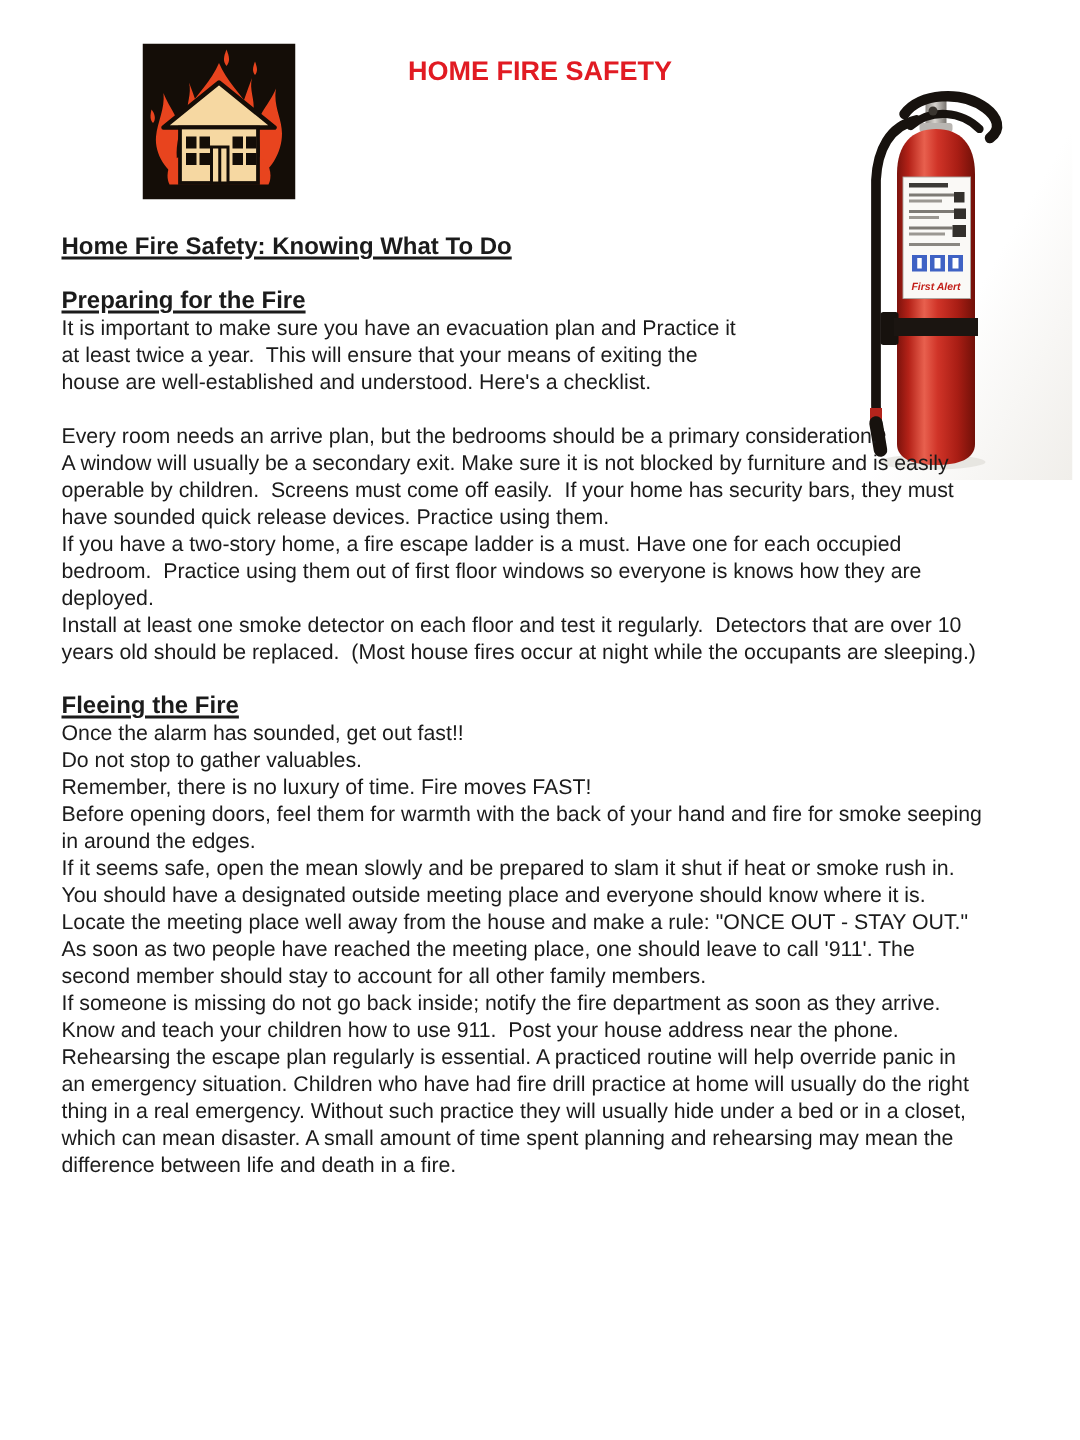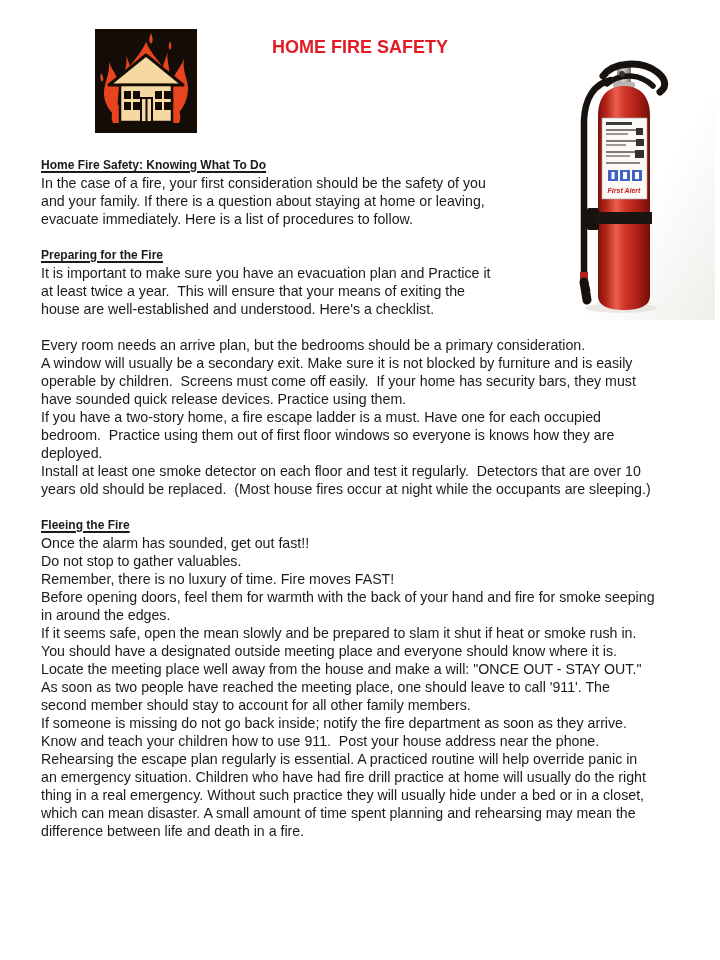--- a/index.html
+++ b/index.html
@@ -12,21 +12,21 @@
     font-weight:bold;font-size:18px;color:#e11b23;
   }
   .house-icon{position:absolute;left:95px;top:29px;}
   .ext-photo{position:absolute;left:563px;top:58px;}
   .content{
     position:absolute;left:41px;top:156px;width:615px;
     font-size:14.2px;line-height:18px;
   }
   .content p{margin:0;white-space:pre-wrap;}
   .sec h2{
-    margin:0;font-size:12px;line-height:18px;font-weight:bold;
+    margin:0;font-size:16px;line-height:18px;font-weight:bold;
     text-decoration:underline;text-decoration-thickness:1.5px;text-underline-offset:2px;
   }
   .content .sec + .sec{margin-top:18px;}
   .sec.narrow{width:450px;}
 </style>
 </head>
 <body>
 
 <div class="page">
 
@@ -132,21 +132,20 @@
     <g>
       <rect x="24" y="150" width="12" height="22" rx="2" fill="#17120e"></rect>
       <rect x="33" y="154" width="56" height="12" fill="#1b1511"></rect>
     </g>
   </svg>
 
   <div class="content">
 
     <div class="sec narrow">
       <h2>Home Fire Safety: Knowing What To Do</h2>
-      <p>In the case of a fire, your first consideration should be the safety of you and your family. If there is a question about staying at home or leaving, evacuate immediately. Here is a list of procedures to follow.</p>
     </div>
 
     <div class="sec narrow">
       <h2>Preparing for the Fire</h2>
       <p>It is important to make sure you have an evacuation plan and Practice it at least twice a year.  This will ensure that your means of exiting the house are well-established and understood. Here's a checklist.</p>
     </div>
 
     <div class="sec">
       <p>Every room needs an arrive plan, but the bedrooms should be a primary consideration.</p>
       <p>A window will usually be a secondary exit. Make sure it is not blocked by furniture and is easily operable by children.  Screens must come off easily.  If your home has security bars, they must have sounded quick release devices. Practice using them.</p>
@@ -155,21 +154,21 @@
     </div>
 
     <div class="sec">
       <h2>Fleeing the Fire</h2>
       <p>Once the alarm has sounded, get out fast!!</p>
       <p>Do not stop to gather valuables.</p>
       <p>Remember, there is no luxury of time. Fire moves FAST!</p>
       <p>Before opening doors, feel them for warmth with the back of your hand and fire for smoke seeping in around the edges.</p>
       <p>If it seems safe, open the mean slowly and be prepared to slam it shut if heat or smoke rush in.</p>
       <p>You should have a designated outside meeting place and everyone should know where it is.</p>
-      <p>Locate the meeting place well away from the house and make a will: "ONCE OUT - STAY OUT."</p>
+      <p>Locate the meeting place well away from the house and make a rule: "ONCE OUT - STAY OUT."</p>
       <p>As soon as two people have reached the meeting place, one should leave to call '911'. The second member should stay to account for all other family members.</p>
       <p>If someone is missing do not go back inside; notify the fire department as soon as they arrive.</p>
       <p>Know and teach your children how to use 911.  Post your house address near the phone.</p>
       <p>Rehearsing the escape plan regularly is essential. A practiced routine will help override panic in an emergency situation. Children who have had fire drill practice at home will usually do the right thing in a real emergency. Without such practice they will usually hide under a bed or in a closet, which can mean disaster. A small amount of time spent planning and rehearsing may mean the difference between life and death in a fire.</p>
     </div>
 
   </div>
 </div>
 
 </body></html>

